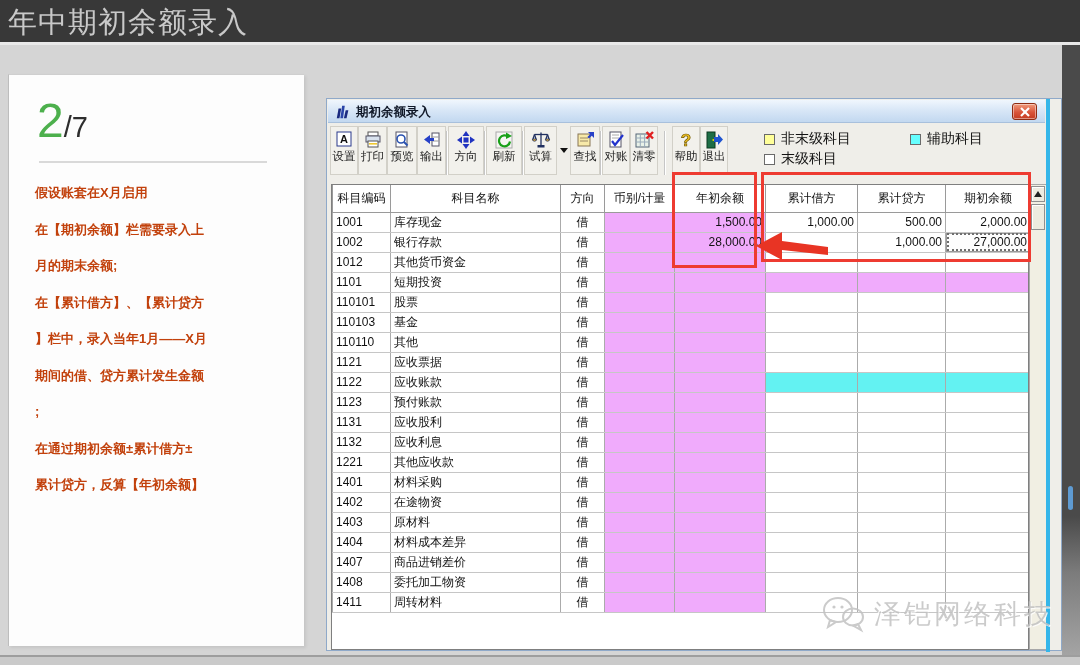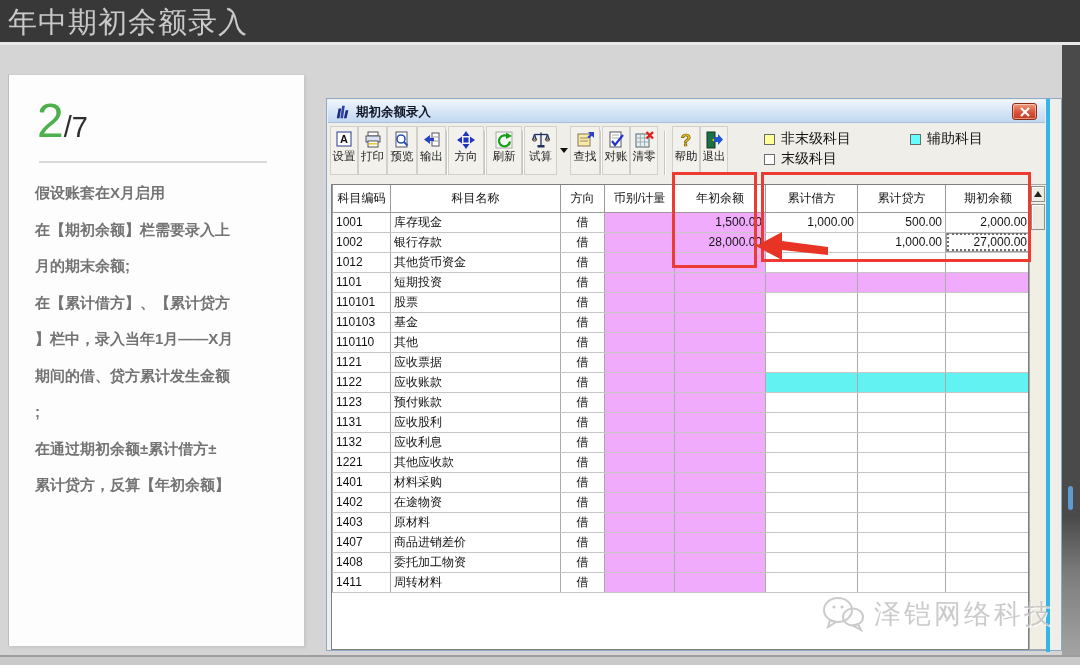--- a/index.html
+++ b/index.html
@@ -20,22 +20,22 @@
   .bottom-line { position:absolute; left:0; top:655px; width:1080px; height:2px; background:#9E9E9E; }
   .bottom-strip { position:absolute; left:0; top:657px; width:1080px; height:8px; background:#CACACA; }
 
   
   .sidebar { position:absolute; left:8px; top:74px; width:296px; height:572px; background:#FDFDFD;
     border-left:1px solid #BDBDBD; border-top:1px solid #CFCFCF; box-shadow:2px 2px 3px rgba(0,0,0,0.08); }
   .step { position:absolute; left:28px; top:18px; }
   .step-num { font-size:48px; color:#4DB04D; font-weight:500; }
   .step-total { font-size:29px; color:#2E2E2E; font-weight:500; }
   .step-divider { position:absolute; left:30px; top:86px; width:228px; height:2px; background:#D9D9D9; }
-  .sb-lines { position:absolute; left:26px; top:100px; width:258px; font-size:15px; font-weight:600;
-    color:#737373; line-height:36.5px; }
+  .sb-lines { position:absolute; left:26px; top:100px; width:258px; font-size:13px; font-weight:600;
+    color:#c2410c; line-height:36.5px; }
 
   
   .win { position:absolute; left:326px; top:98px; width:736px; height:553px; background:#EFEEE9;
     border:1px solid #8FA9C9; }
   .win-cyan-edge { position:absolute; left:719px; top:0; width:4px; height:553px; background:#35B6E9; }
   .titlebar { position:absolute; left:1px; top:1px; width:717px; height:23px;
     background:linear-gradient(180deg,#F0F6FD 0%,#D9E7F7 45%,#C2D8F0 100%);
     border-bottom:1px solid #A8C0DC; }
   .title-icon { position:absolute; left:7px; top:4px; width:16px; height:16px; }
   .title-text { position:absolute; left:28px; top:4px; font-size:12.5px; font-weight:600; color:#101828; }
@@ -458,20 +458,30 @@
               <td class="">1403</td>
               <td class="">原材料</td>
               <td class="ctr">借</td>
               <td class="cream"></td>
               <td class="cream num"></td>
               <td class="num"></td>
               <td class="num"></td>
               <td class="num"></td>
             </tr>
             <tr>
+              <td class="">1404</td>
+              <td class="">材料成本差异</td>
+              <td class="ctr">借</td>
+              <td class="cream"></td>
+              <td class="cream num"></td>
+              <td class="num"></td>
+              <td class="num"></td>
+              <td class="num"></td>
+            </tr>
+            <tr>
               <td class="">1407</td>
               <td class="">商品进销差价</td>
               <td class="ctr">借</td>
               <td class="cream"></td>
               <td class="cream num"></td>
               <td class="num"></td>
               <td class="num"></td>
               <td class="num"></td>
             </tr>
             <tr>

